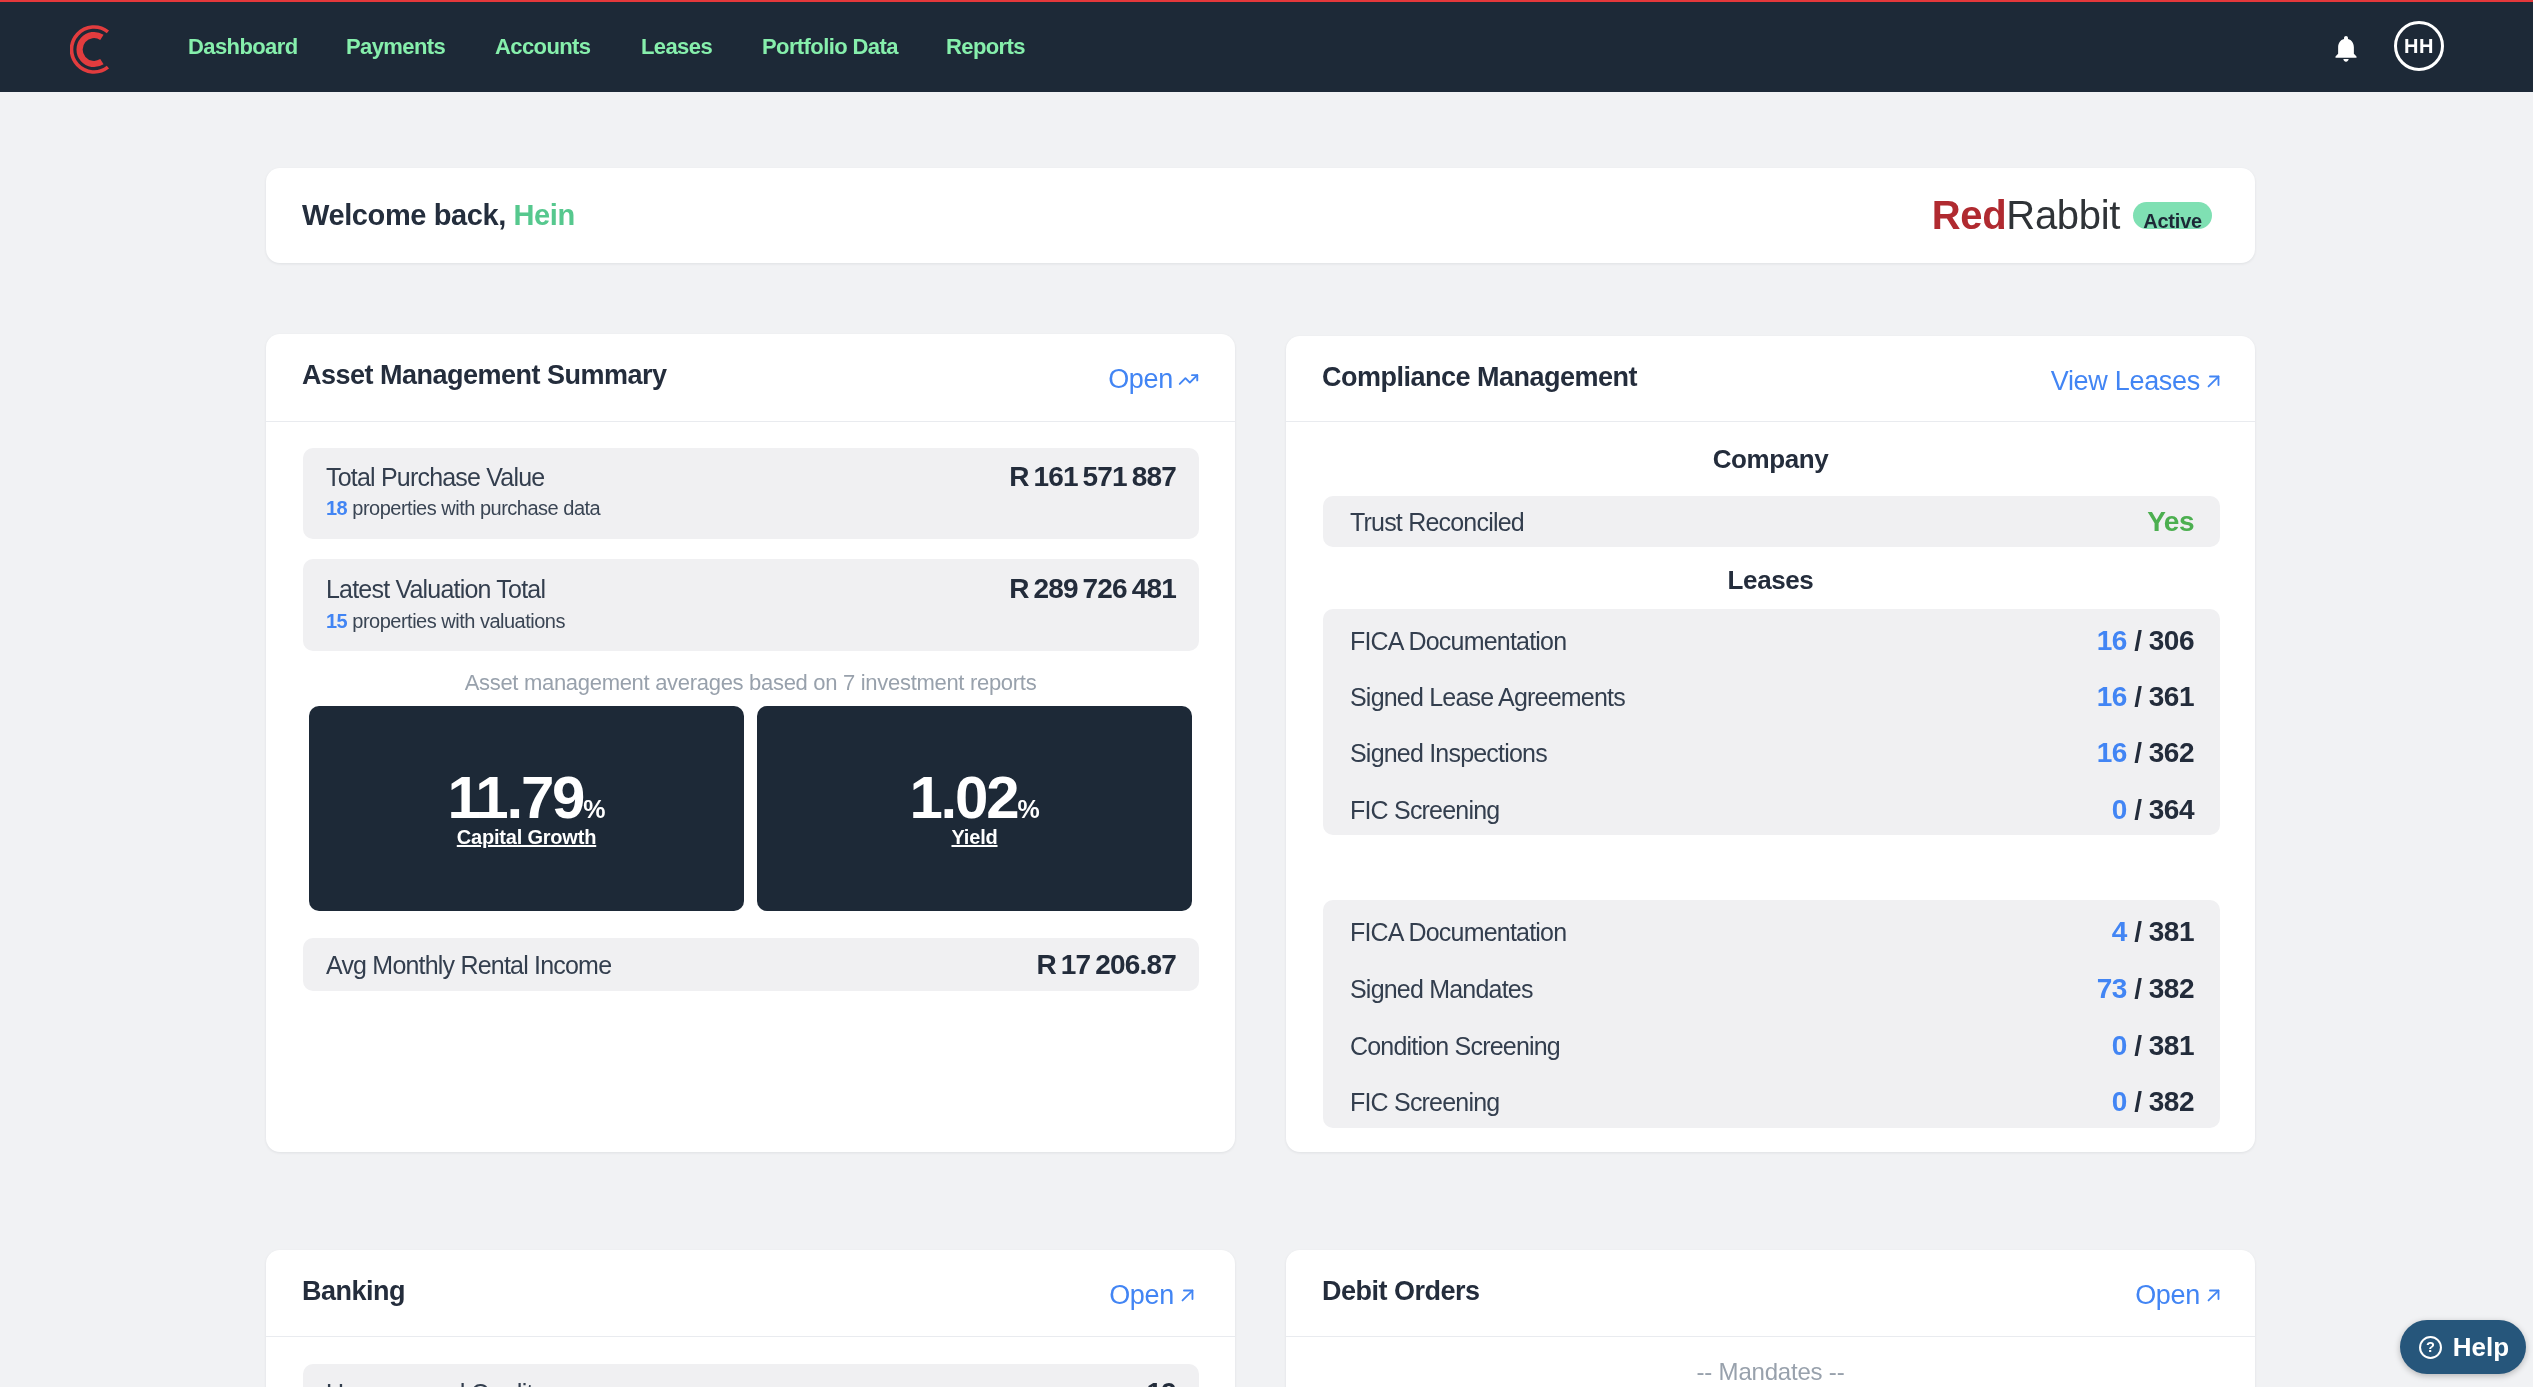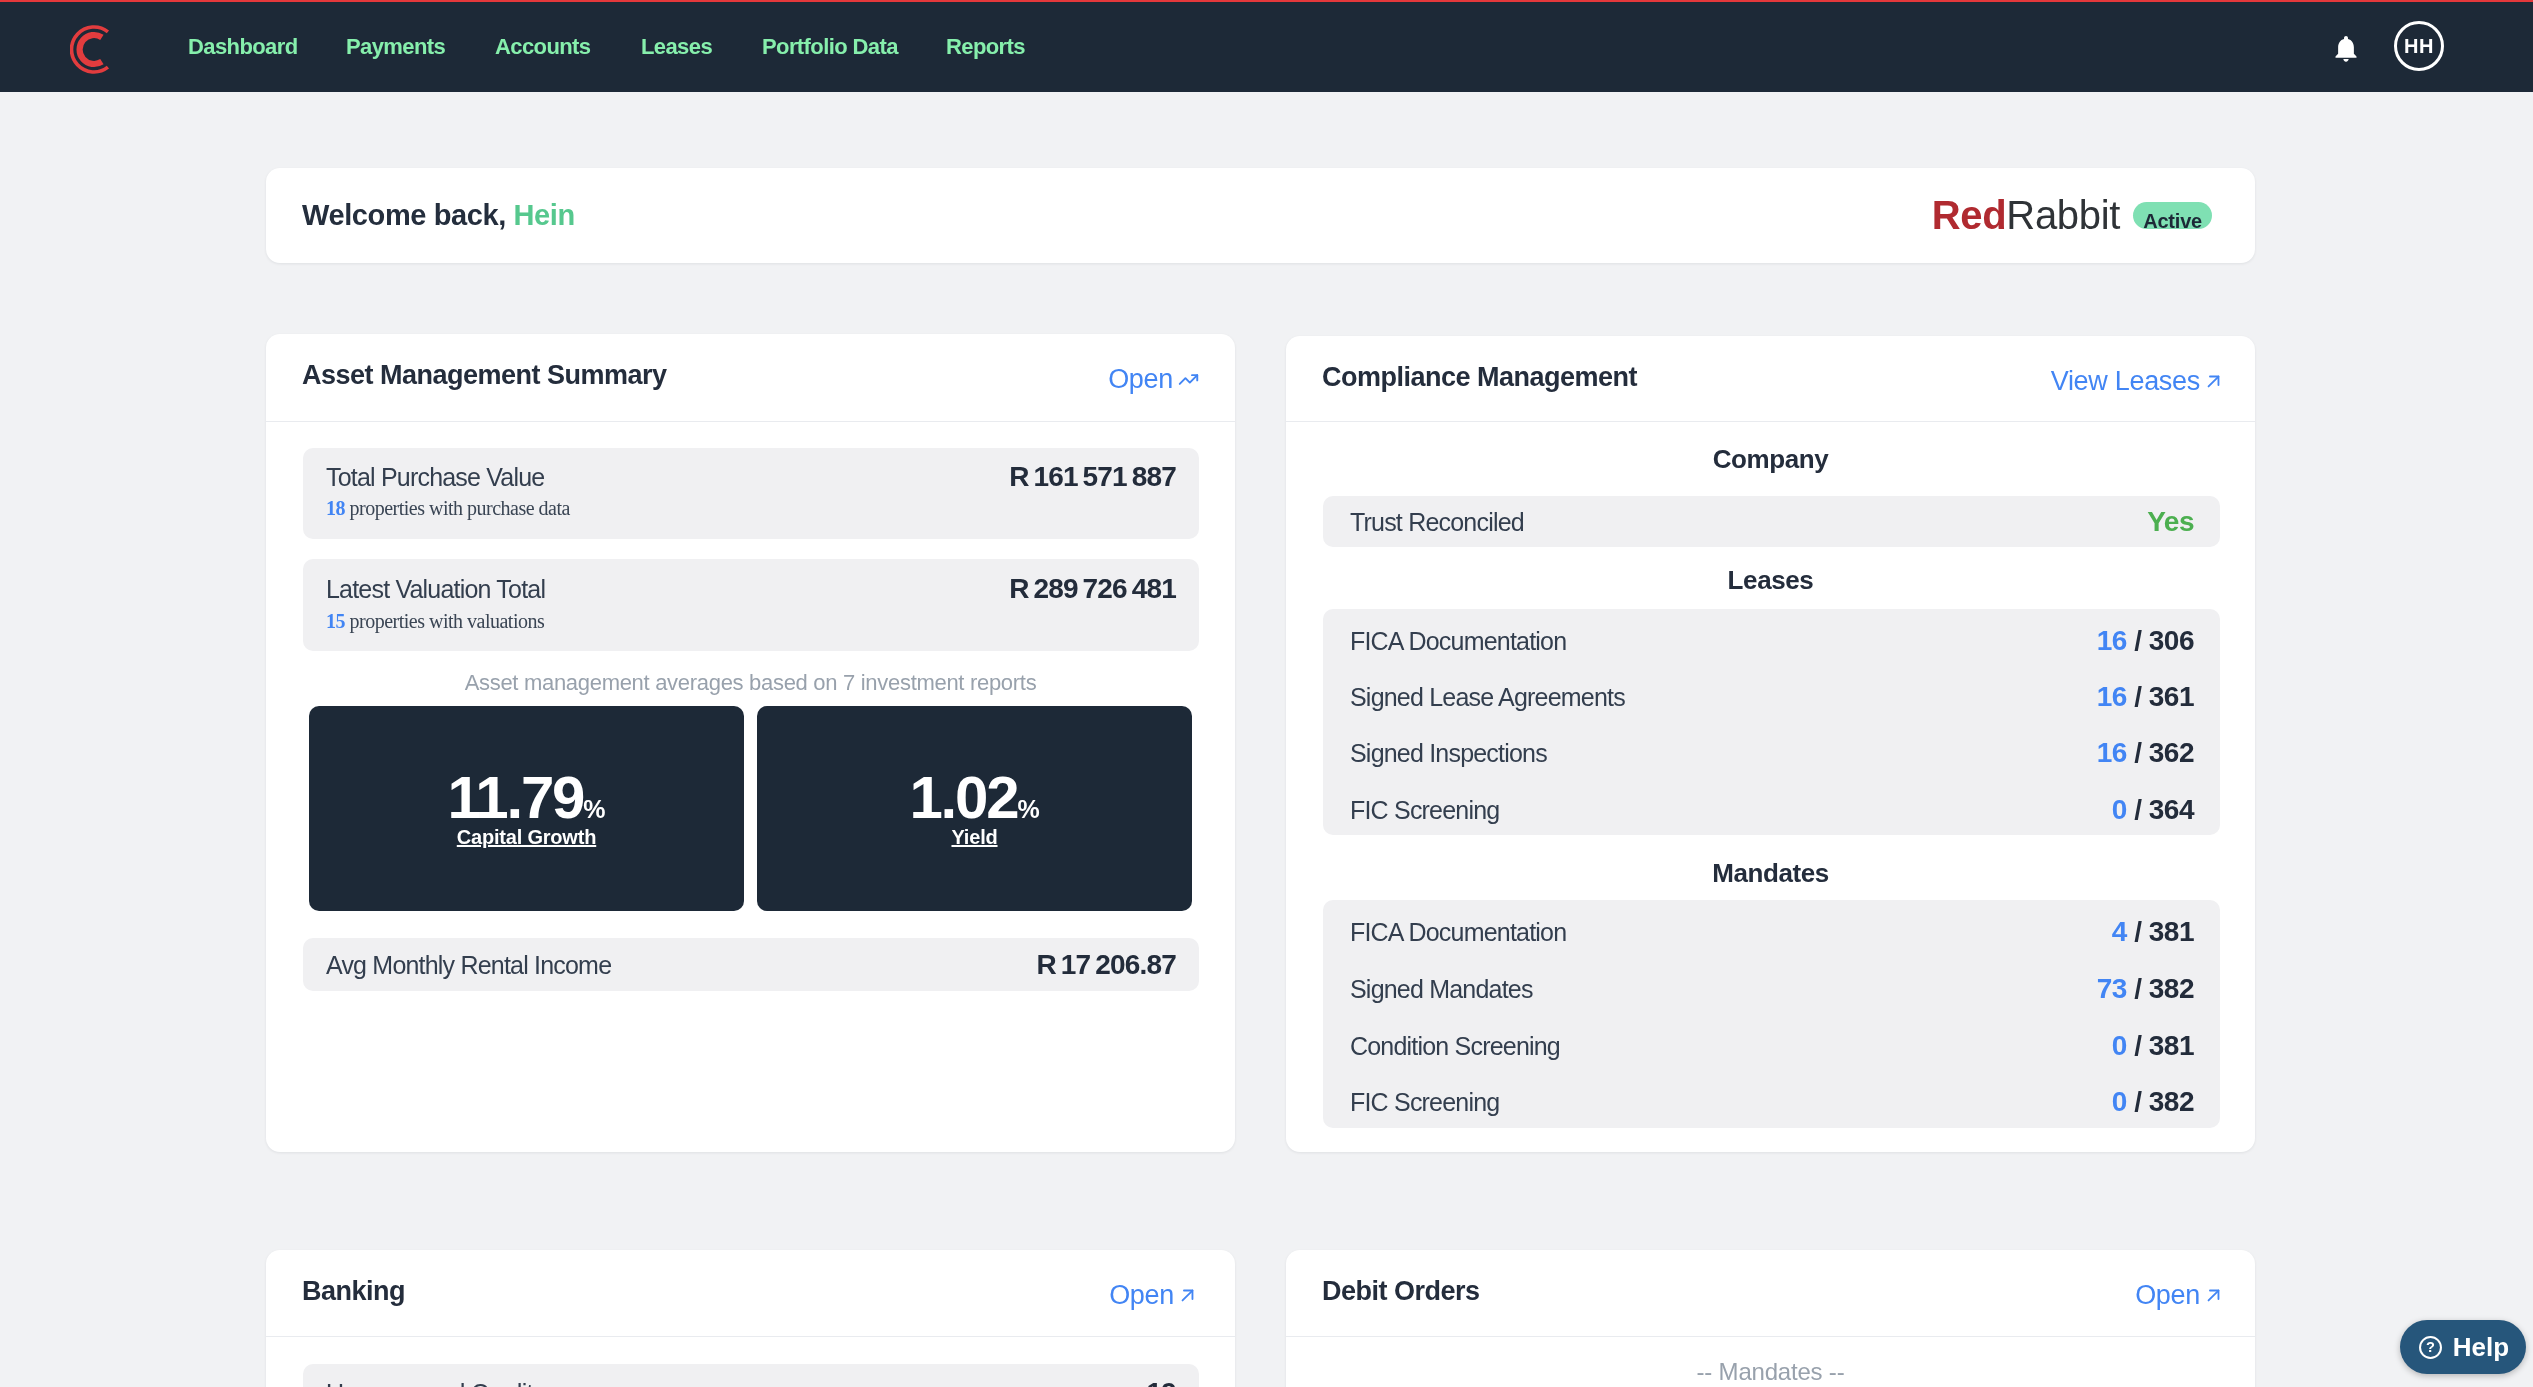--- a/index.html
+++ b/index.html
@@ -18,21 +18,21 @@
 .rr { font-size:40px; letter-spacing:-0.3px; color:#2f3337; }
 .rr b { color:#b02a30; }
 .active-pill { background:#7fe0b3; color:#1d2937; font-weight:bold; font-size:20px; border-radius:16px; height:27px; line-height:39px; padding:0 10px; letter-spacing:-0.2px; }
 .card-title { position:absolute; left:36px; top:26px; font-size:27px; font-weight:bold; color:#242d3c; letter-spacing:-0.5px; }
 .open-link { position:absolute; display:flex; align-items:center; gap:5px; color:#4285f4; font-size:27px; letter-spacing:-0.3px; }
 .divider { position:absolute; left:0; width:100%; height:1px; background:#e9ebef; }
 .asset { left:266px; top:334px; width:969px; height:818px; }
 .graybox { position:absolute; background:#f0f0f2; border-radius:10px; }
 .gb-label { position:absolute; left:23px; font-size:25px; color:#333e4e; letter-spacing:-0.8px; }
 .gb-value { position:absolute; right:23px; font-size:28px; font-weight:bold; color:#232c3b; letter-spacing:-0.8px; }
-.gb-sub { position:absolute; left:23px; font-size:20px; color:#3a4554; letter-spacing:-0.5px;font-family:Liberation Serif, serif; }
+.gb-sub { position:absolute; left:23px; font-size:20px; color:#3a4554; letter-spacing:-0.5px; }
 .gb-sub b { color:#4285f4; font-weight:bold; }
 .gray-note { position:absolute; left:0; width:100%; text-align:center; font-size:22px; color:#98a1ac; letter-spacing:-0.3px; }
 .darkbox { position:absolute; width:435px; height:205px; background:#1d2937; border-radius:10px; top:372px; display:flex; flex-direction:column; align-items:center; justify-content:center; color:#fff; }
 .big-num { font-size:60px; font-weight:bold; letter-spacing:-2.2px; line-height:1; }
 .big-num .pct { font-size:25px; letter-spacing:0; }
 .dark-label { font-size:20px; font-weight:bold; margin-top:-2px; letter-spacing:-0.2px;text-decoration:underline; }
 .compliance { left:1286px; top:336px; width:969px; height:816px; }
 .sec-head { position:absolute; left:0; width:100%; text-align:center; font-size:26px; font-weight:bold; color:#242d3c; letter-spacing:-0.4px; }
 .c-row-label { position:absolute; left:27px; font-size:25px; color:#333e4e; letter-spacing:-0.8px; }
 .c-row-value { position:absolute; right:26px; font-size:28px; font-weight:bold; color:#232c3b; letter-spacing:-0.5px; }
@@ -124,21 +124,20 @@
   <div class="graybox" style="left:37px; top:273px; width:897px; height:226px;">
     <div class="c-row-label" style="top:18px;">FICA Documentation</div>
     <div class="c-row-value" style="top:16px;"><b>16</b> / 306</div>
     <div class="c-row-label" style="top:74px;">Signed Lease Agreements</div>
     <div class="c-row-value" style="top:72px;"><b>16</b> / 361</div>
     <div class="c-row-label" style="top:130px;">Signed Inspections</div>
     <div class="c-row-value" style="top:128px;"><b>16</b> / 362</div>
     <div class="c-row-label" style="top:187px;">FIC Screening</div>
     <div class="c-row-value" style="top:185px;"><b>0</b> / 364</div>
   </div>
-  <div class="sec-head" style="top:522px;">Mandates</div>
   <div class="graybox" style="left:37px; top:564px; width:897px; height:228px;">
     <div class="c-row-label" style="top:18px;">FICA Documentation</div>
     <div class="c-row-value" style="top:16px;"><b>4</b> / 381</div>
     <div class="c-row-label" style="top:75px;">Signed Mandates</div>
     <div class="c-row-value" style="top:73px;"><b>73</b> / 382</div>
     <div class="c-row-label" style="top:132px;">Condition Screening</div>
     <div class="c-row-value" style="top:130px;"><b>0</b> / 381</div>
     <div class="c-row-label" style="top:188px;">FIC Screening</div>
     <div class="c-row-value" style="top:186px;"><b>0</b> / 382</div>
   </div>

